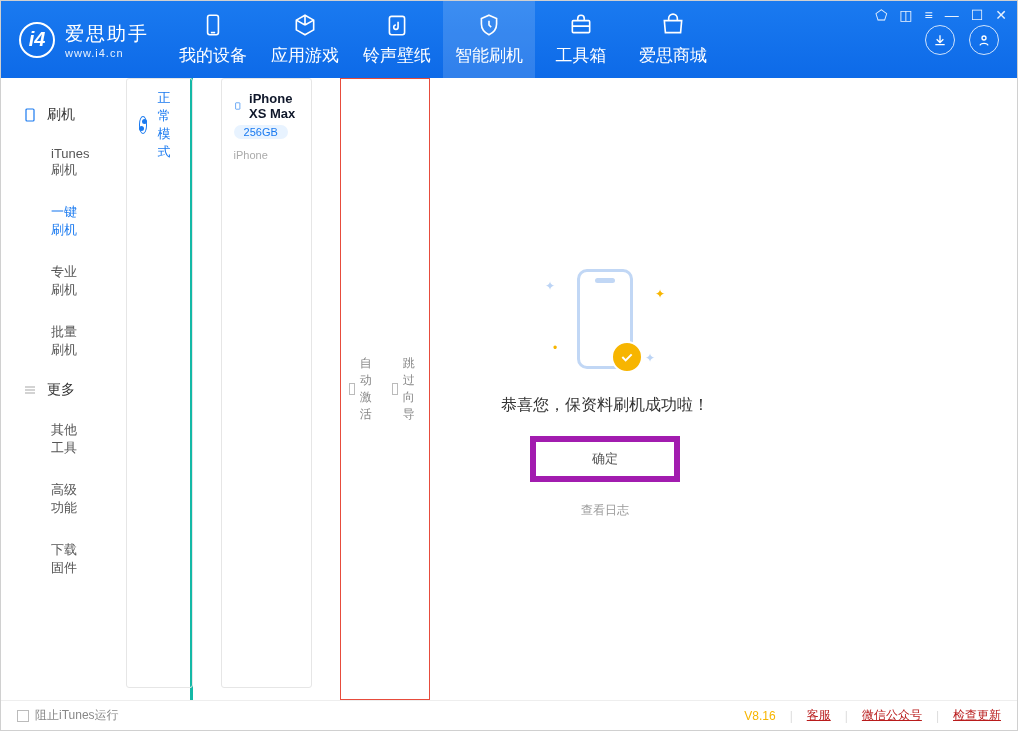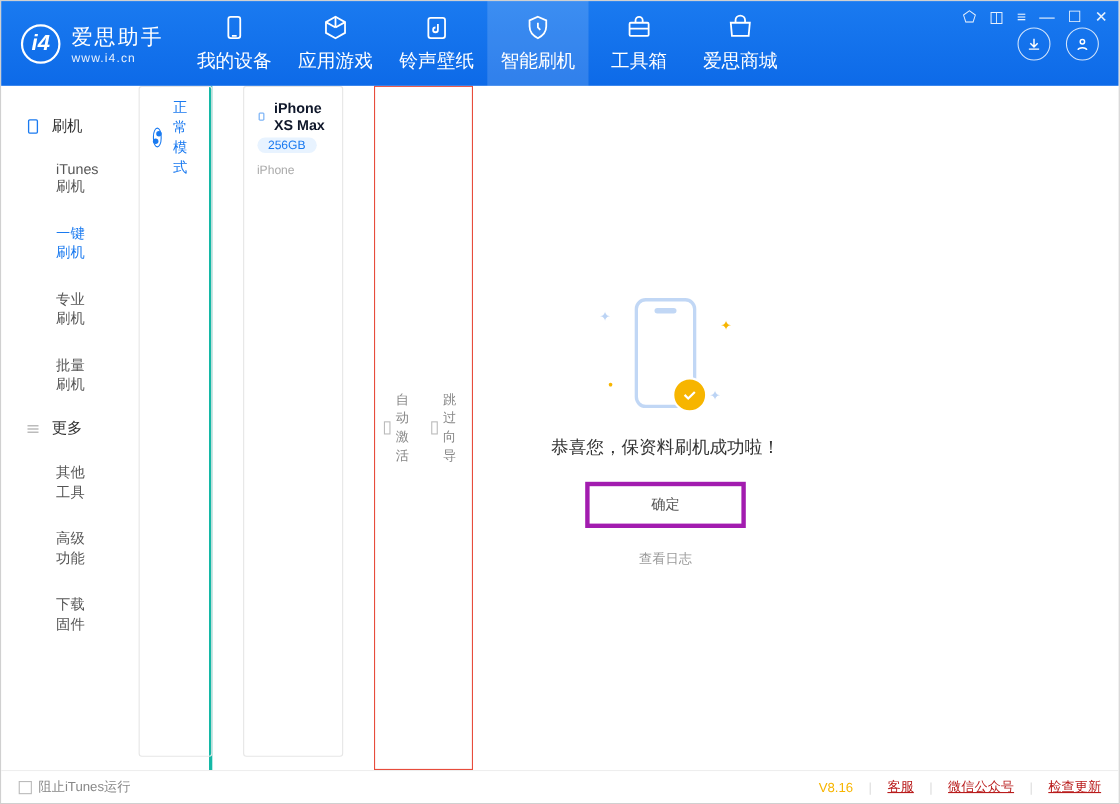--- a/index.html
+++ b/index.html
@@ -46,21 +46,21 @@
 
 .main { flex: 1; display: flex; flex-direction: column; align-items: center; justify-content: center; gap: 16px; }
 .phone-illus { position: relative; width: 160px; height: 120px; display:flex; align-items:center; justify-content:center; }
 .phone-body { width: 56px; height: 100px; border: 3px solid #c1d7f5; border-radius: 10px; position: relative; background: #fff; }
 .phone-body::before { content:''; position:absolute; top:6px; left:50%; transform:translateX(-50%); width:20px; height:5px; background:#c1d7f5; border-radius:3px; }
 .badge { position: absolute; right: 42px; bottom: 6px; width: 32px; height: 32px; background: #f7b500; border-radius: 50%; display: flex; align-items: center; justify-content: center; border: 2px solid #fff; }
 .badge svg { width: 16px; height: 16px; }
 .sparkle { position: absolute; color: #bcd4f5; font-size: 12px; }
 .sp1 { left: 20px; top: 20px; } .sp2 { right: 20px; top: 28px; color:#f7b500; } .sp3 { left: 28px; bottom: 24px; color:#f7b500; } .sp4 { right: 30px; bottom: 14px; }
 .success-msg { font-size: 16px; color: #333; }
-.ok-btn { border: 4px solid #a21caf; padding: 8px 56px; color: #555; font-size: 13px; background: #fff; cursor: pointer; margin-top: 4px; }
+.ok-btn { border: 6px solid #a21caf; padding: 8px 56px; color: #555; font-size: 13px; background: #fff; cursor: pointer; margin-top: 4px; }
 .log-link { color: #999; font-size: 12px; cursor: pointer; margin-top: 4px; }
 
 
 .footer { height: 30px; border-top: 1px solid #eee; display: flex; align-items: center; padding: 0 16px; font-size: 12px; color: #999; }
 .footer-left { display: flex; align-items: center; gap: 6px; }
 .footer-right { margin-left: auto; display: flex; align-items: center; gap: 14px; }
 .f-divider { color: #ddd; }
 .version { color: #f7b500; }
 .f-link { cursor: pointer; color: #b91c1c; text-decoration: underline; }
 </style>

